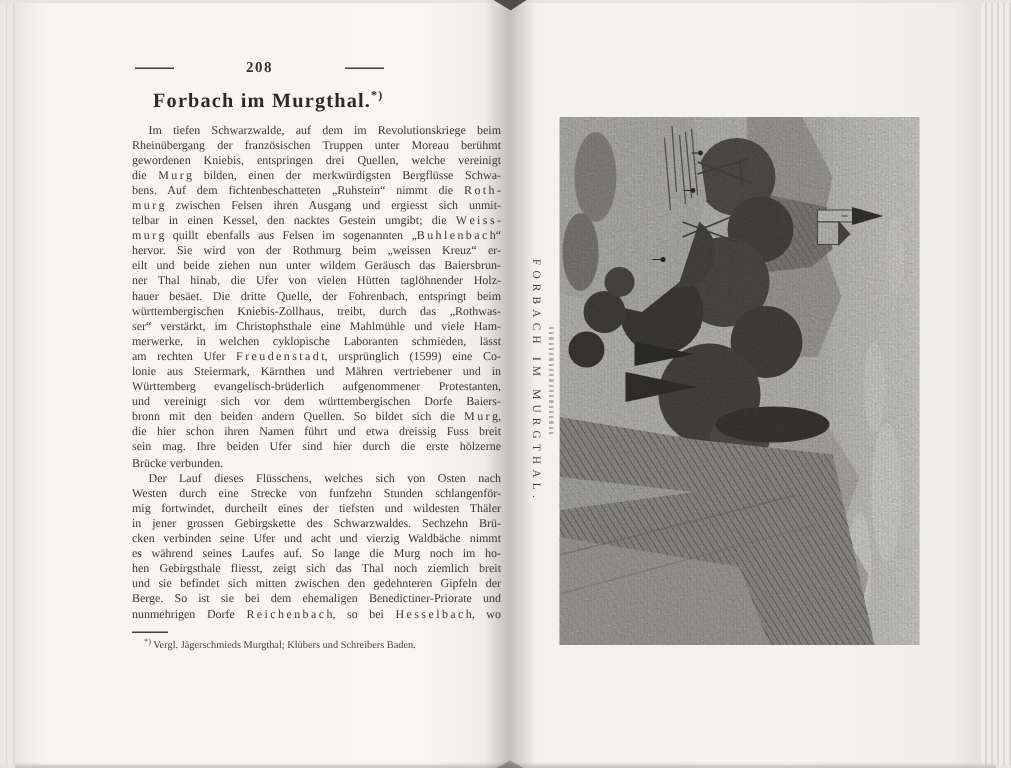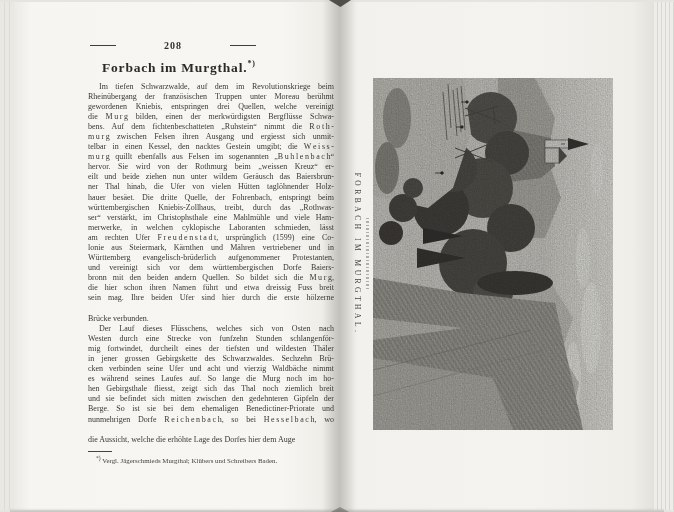--- a/index.html
+++ b/index.html
@@ -30,21 +30,21 @@
   #pagenum-row{margin-top:38px;width:170px;margin-left:74px;display:flex;align-items:center;justify-content:center;gap:36px;}
   .pn-rule{display:inline-block;width:26px;height:1.6px;background:#403e39;}
   #page-number{font-weight:bold;font-size:10px;margin:0 12px;color:#34322d;letter-spacing:1px;}
   #chapter-title{margin-top:8px;margin-left:88px;width:214px;text-align:left;
     font-weight:bold;font-size:13.5px;letter-spacing:.8px;color:#2c2a26;}
   #chapter-title sup{font-size:8px;}
   #body-text{margin-top:6px;}
   .line{font-size:8px;line-height:10.1px;height:10.1px;overflow:hidden;
     text-align:justify;text-align-last:justify;color:#3a3833;}
   .line.first{text-indent:11px;}
-  .line.last{text-align-last:left;margin-top:10px;}
+  .line.last{text-align-last:left;}
   #footnote-rule{margin-top:6px;margin-left:74px;width:24px;height:1px;background:#45433e;}
   #footnote{margin-top:3px;font-size:6.9px;color:#45433e;padding-left:8px;}
   #footnote sup{font-size:5.5px;}
 
   
   #plate-rot{position:absolute;left:-33px;top:122px;width:352px;height:260px;
     transform:rotate(90deg);transform-origin:50% 50%;}
   #engraving-svg{display:block;width:352px;height:240px;}
   #engraver-credit-line{width:72px;height:2.5px;margin:4px auto 0;opacity:.65;
     background:repeating-linear-gradient(90deg,#8e8c85 0 1.5px,transparent 1.5px 3.5px);}
@@ -99,21 +99,20 @@
           <div class="line first">Der Lauf dieses Flüsschens, welches sich von Osten nach</div>
           <div class="line">Westen durch eine Strecke von funfzehn Stunden schlangenför-</div>
           <div class="line">mig fortwindet, durcheilt eines der tiefsten und wildesten Thäler</div>
           <div class="line">in jener grossen Gebirgskette des Schwarzwaldes. Sechzehn Brü-</div>
           <div class="line">cken verbinden seine Ufer und acht und vierzig Waldbäche nimmt</div>
           <div class="line">es während seines Laufes auf. So lange die Murg noch im ho-</div>
           <div class="line">hen Gebirgsthale fliesst, zeigt sich das Thal noch ziemlich breit</div>
           <div class="line">und sie befindet sich mitten zwischen den gedehnteren Gipfeln der</div>
           <div class="line">Berge. So ist sie bei dem ehemaligen Benedictiner-Priorate und</div>
           <div class="line">nunmehrigen Dorfe R e i c h e n b a c h, so bei H e s s e l b a c h, wo</div>
-          <div class="line last">die Aussicht, welche die erhöhte Lage des Dorfes hier dem Auge</div>
         </div>
     </div>
 
     <div id="footnote-rule"></div>
     <div id="footnote" class="col"><sup>*)</sup> <span>Vergl. Jägerschmieds Murgthal; Klübers und Schreibers Baden.</span></div>
   </div>
 
   <div class="page" id="right-page">
     <div id="plate-rot">
 

